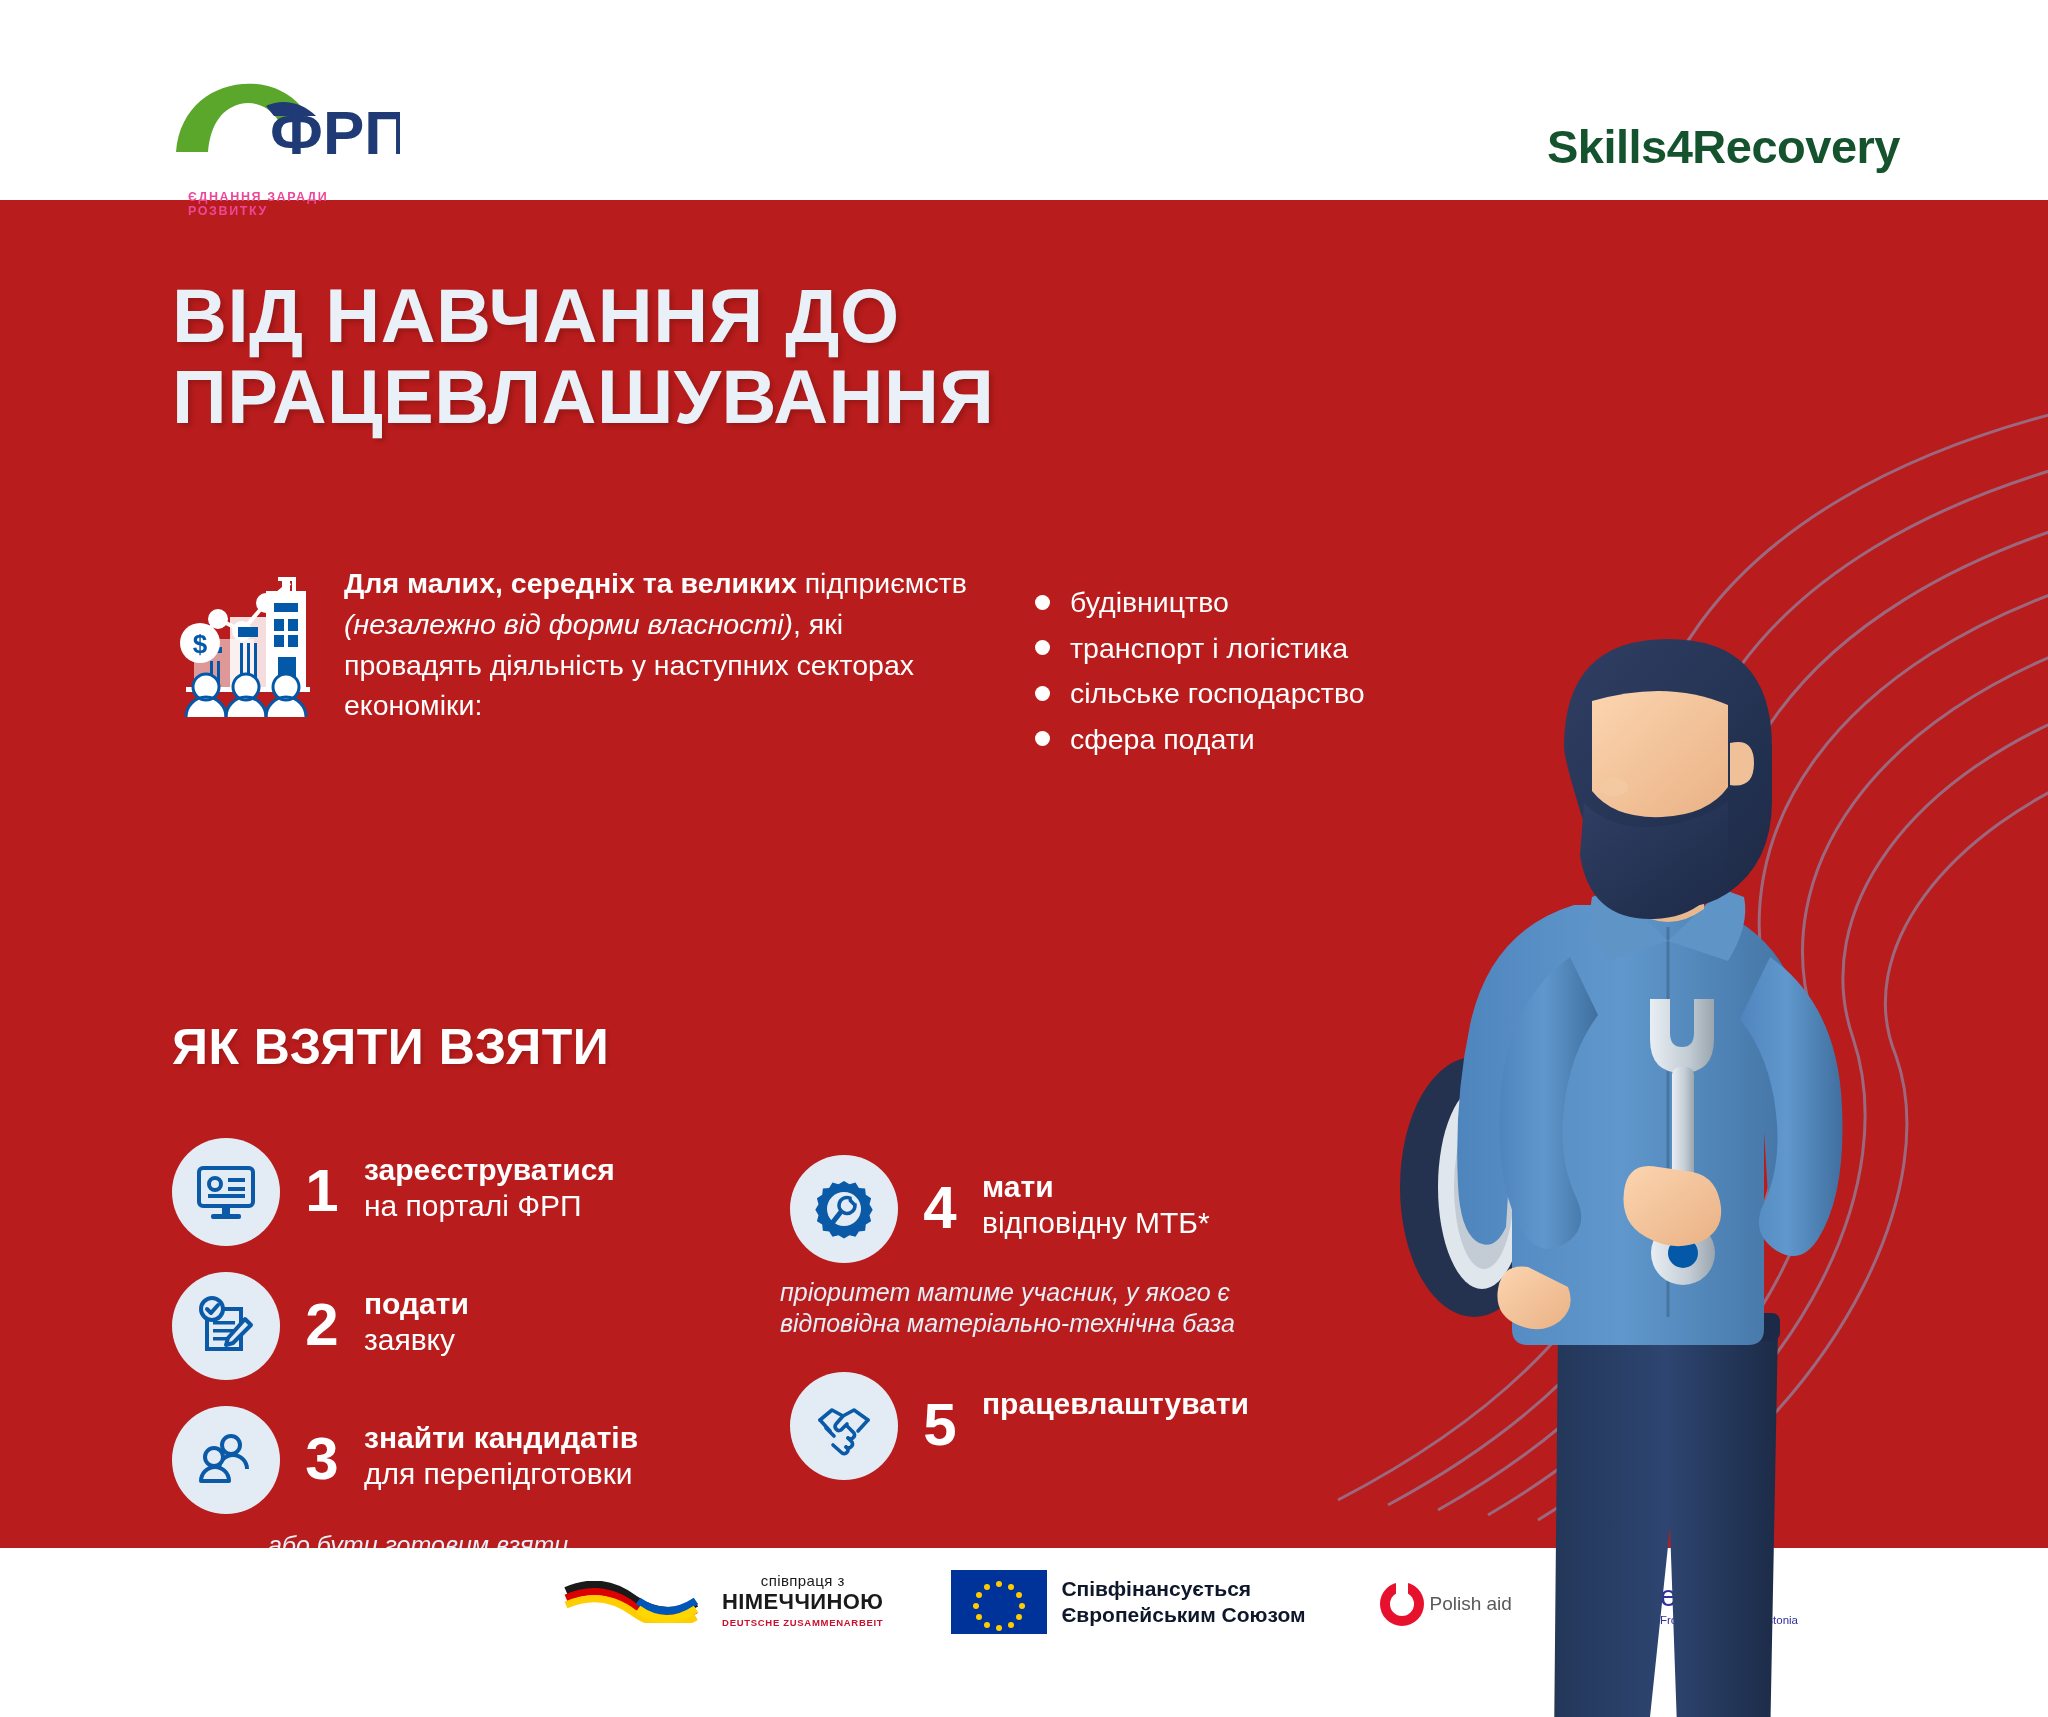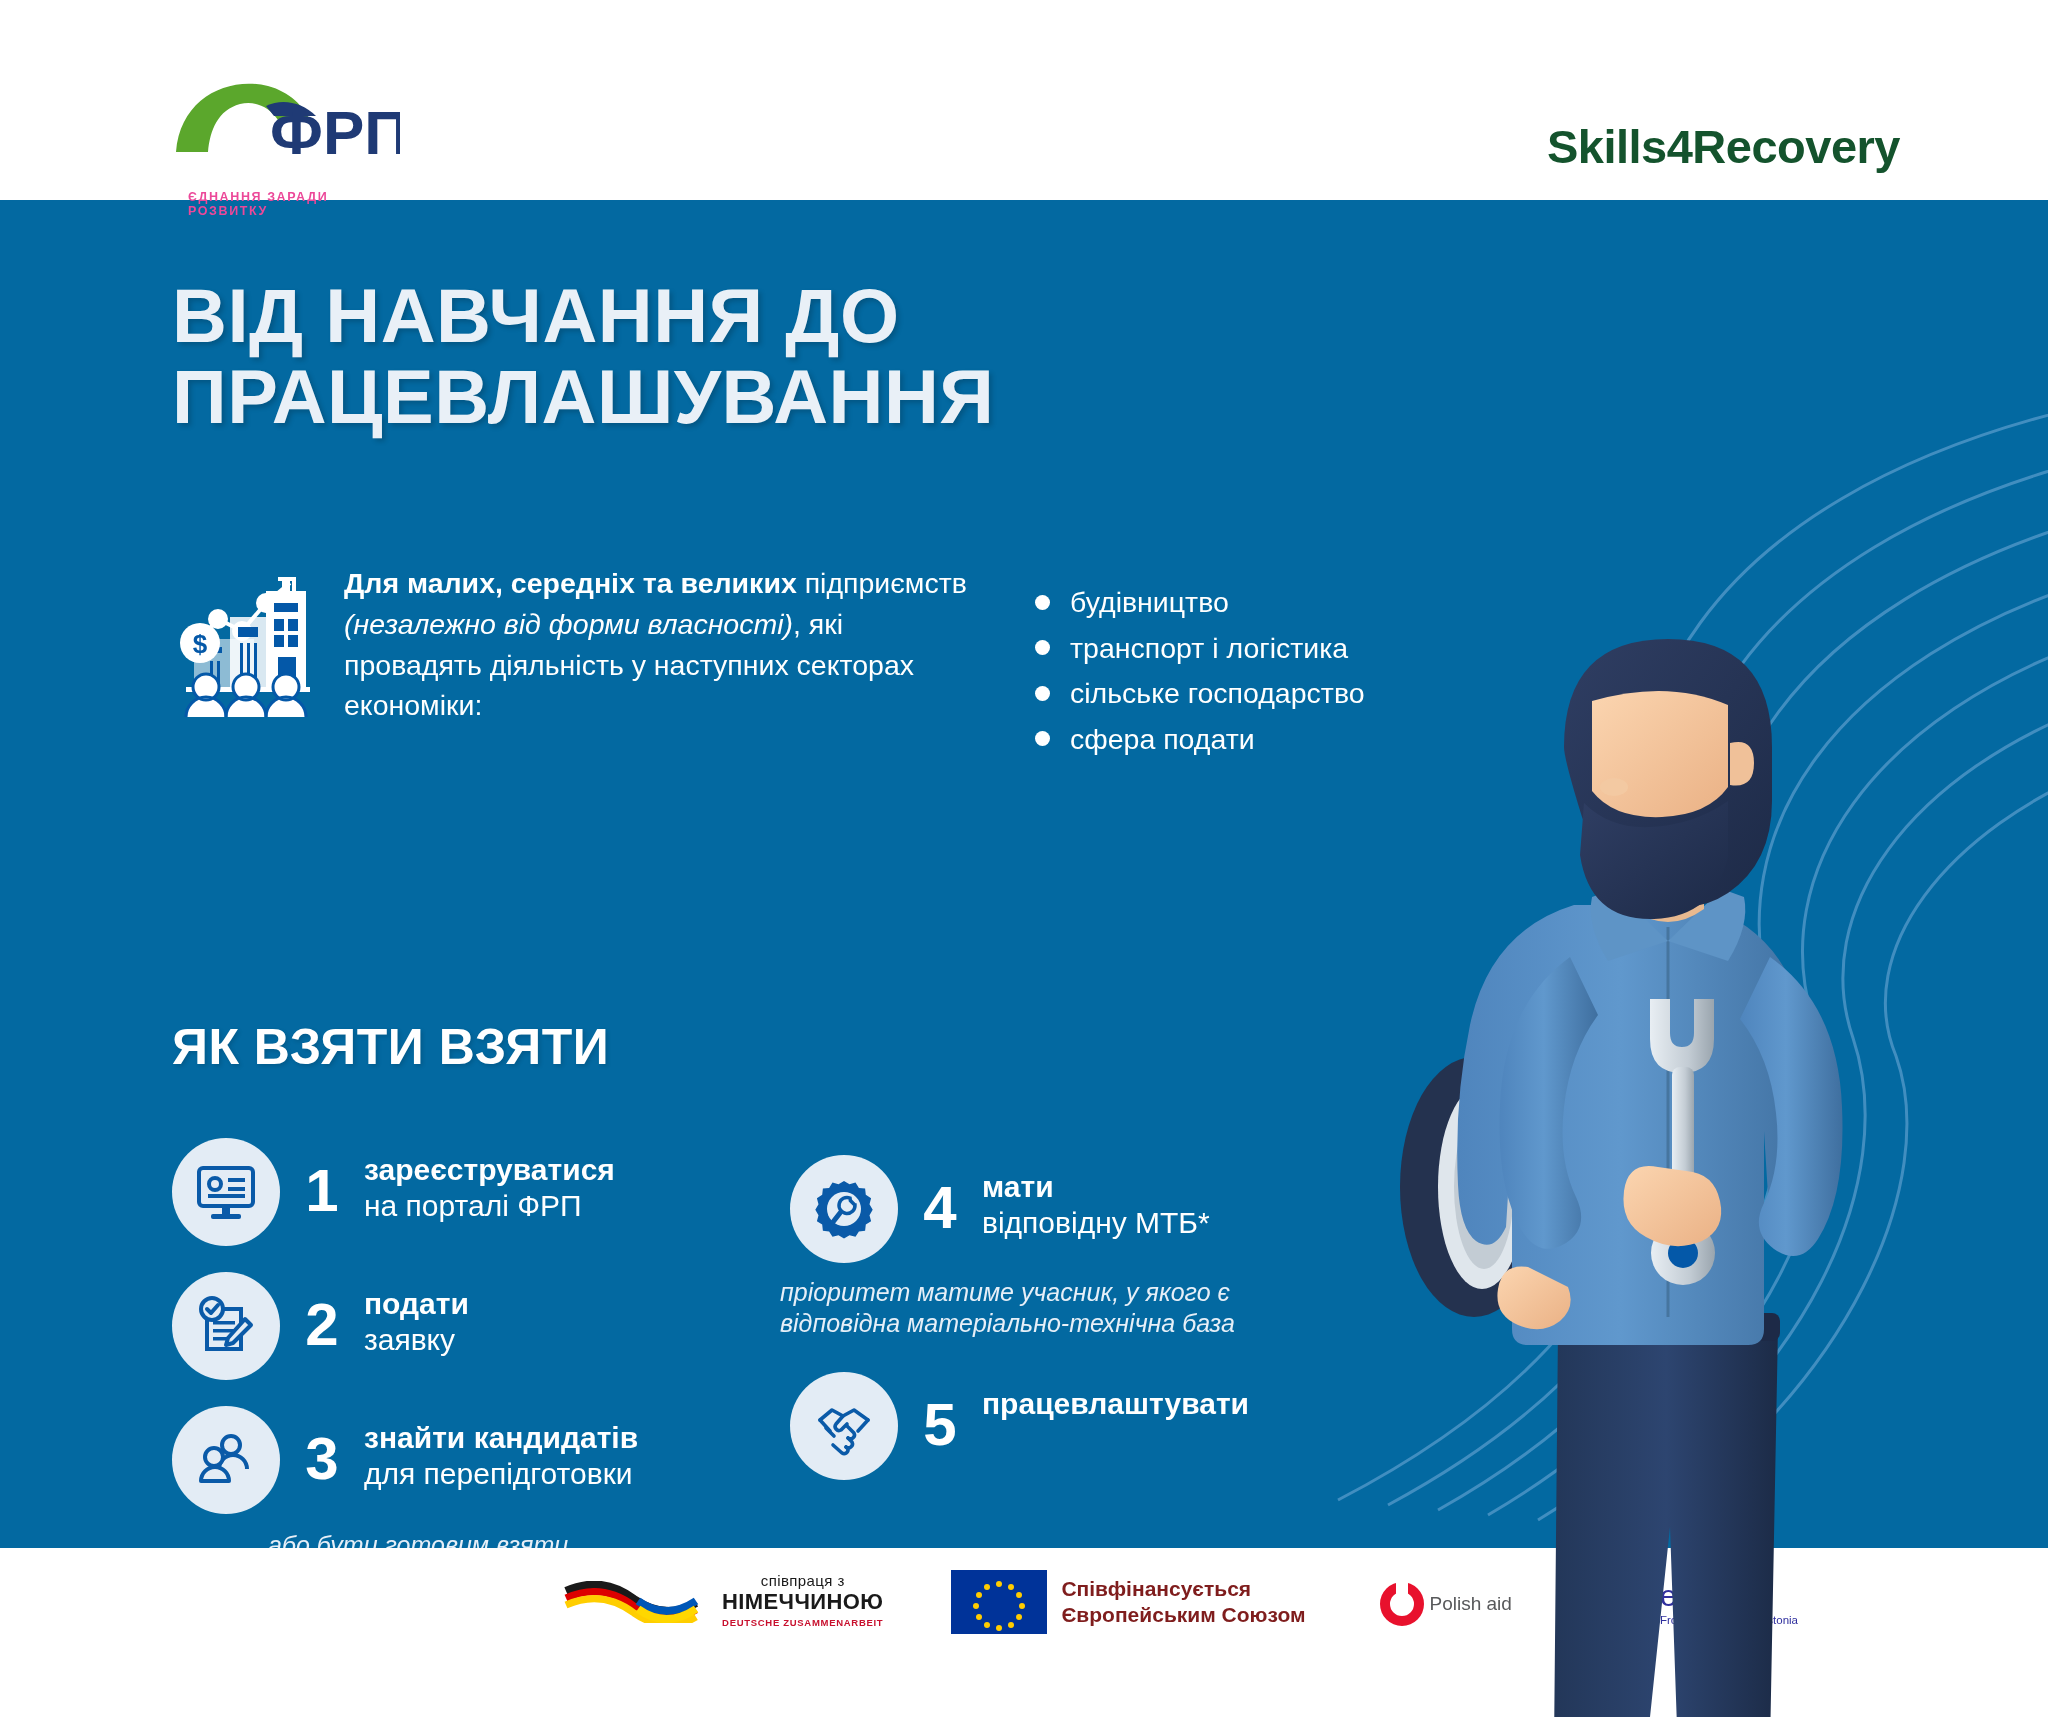--- a/index.html
+++ b/index.html
@@ -34,21 +34,21 @@
     color: #14532d;
     letter-spacing: -0.5px;
     white-space: nowrap;
   }
 
   
   .panel {
     position: absolute;
     top: 200px; left: 0;
     width: 2048px; height: 1348px;
-    background: #0369a1;
+    background: #b91c1c;
     overflow: hidden;
   }
   .wave-bg {
     position: absolute;
     right: -60px; top: 180px;
     width: 1020px; height: 1150px;
     opacity: .5;
     pointer-events: none;
   }
 
@@ -181,21 +181,21 @@
   }
   .logo-block { display: flex; align-items: center; }
 
   .de-label { text-align: center; margin-top: -4px; }
   .de-l1 { font-size: 15px; color: #1a1a1a; letter-spacing: .4px; }
   .de-l2 { font-size: 22px; color: #1a1a1a; font-weight: bold; letter-spacing: .4px; }
   .de-l3 { font-size: 9.5px; color: #c8102e; font-weight: bold; letter-spacing: .7px; margin-top: 2px;}
 
   .eu-text {
     margin-left: 14px;
-    color: #7f1d1d;
+    color: #0f172a;
     font-size: 21px;
     font-weight: bold;
     line-height: 1.25;
   }
   .polish-label { font-size: 19px; color: #58595b; text-align: center; margin-top: 3px; }
   .estdev-text { margin-left: 12px; }
   .estdev-name { font-size: 30px; color: #2f2f9e; letter-spacing: .5px; font-weight: 500; }
   .estdev-sub { font-size: 11.5px; color: #2f2f9e; margin-top: 1px; }
 </style>
 </head>

